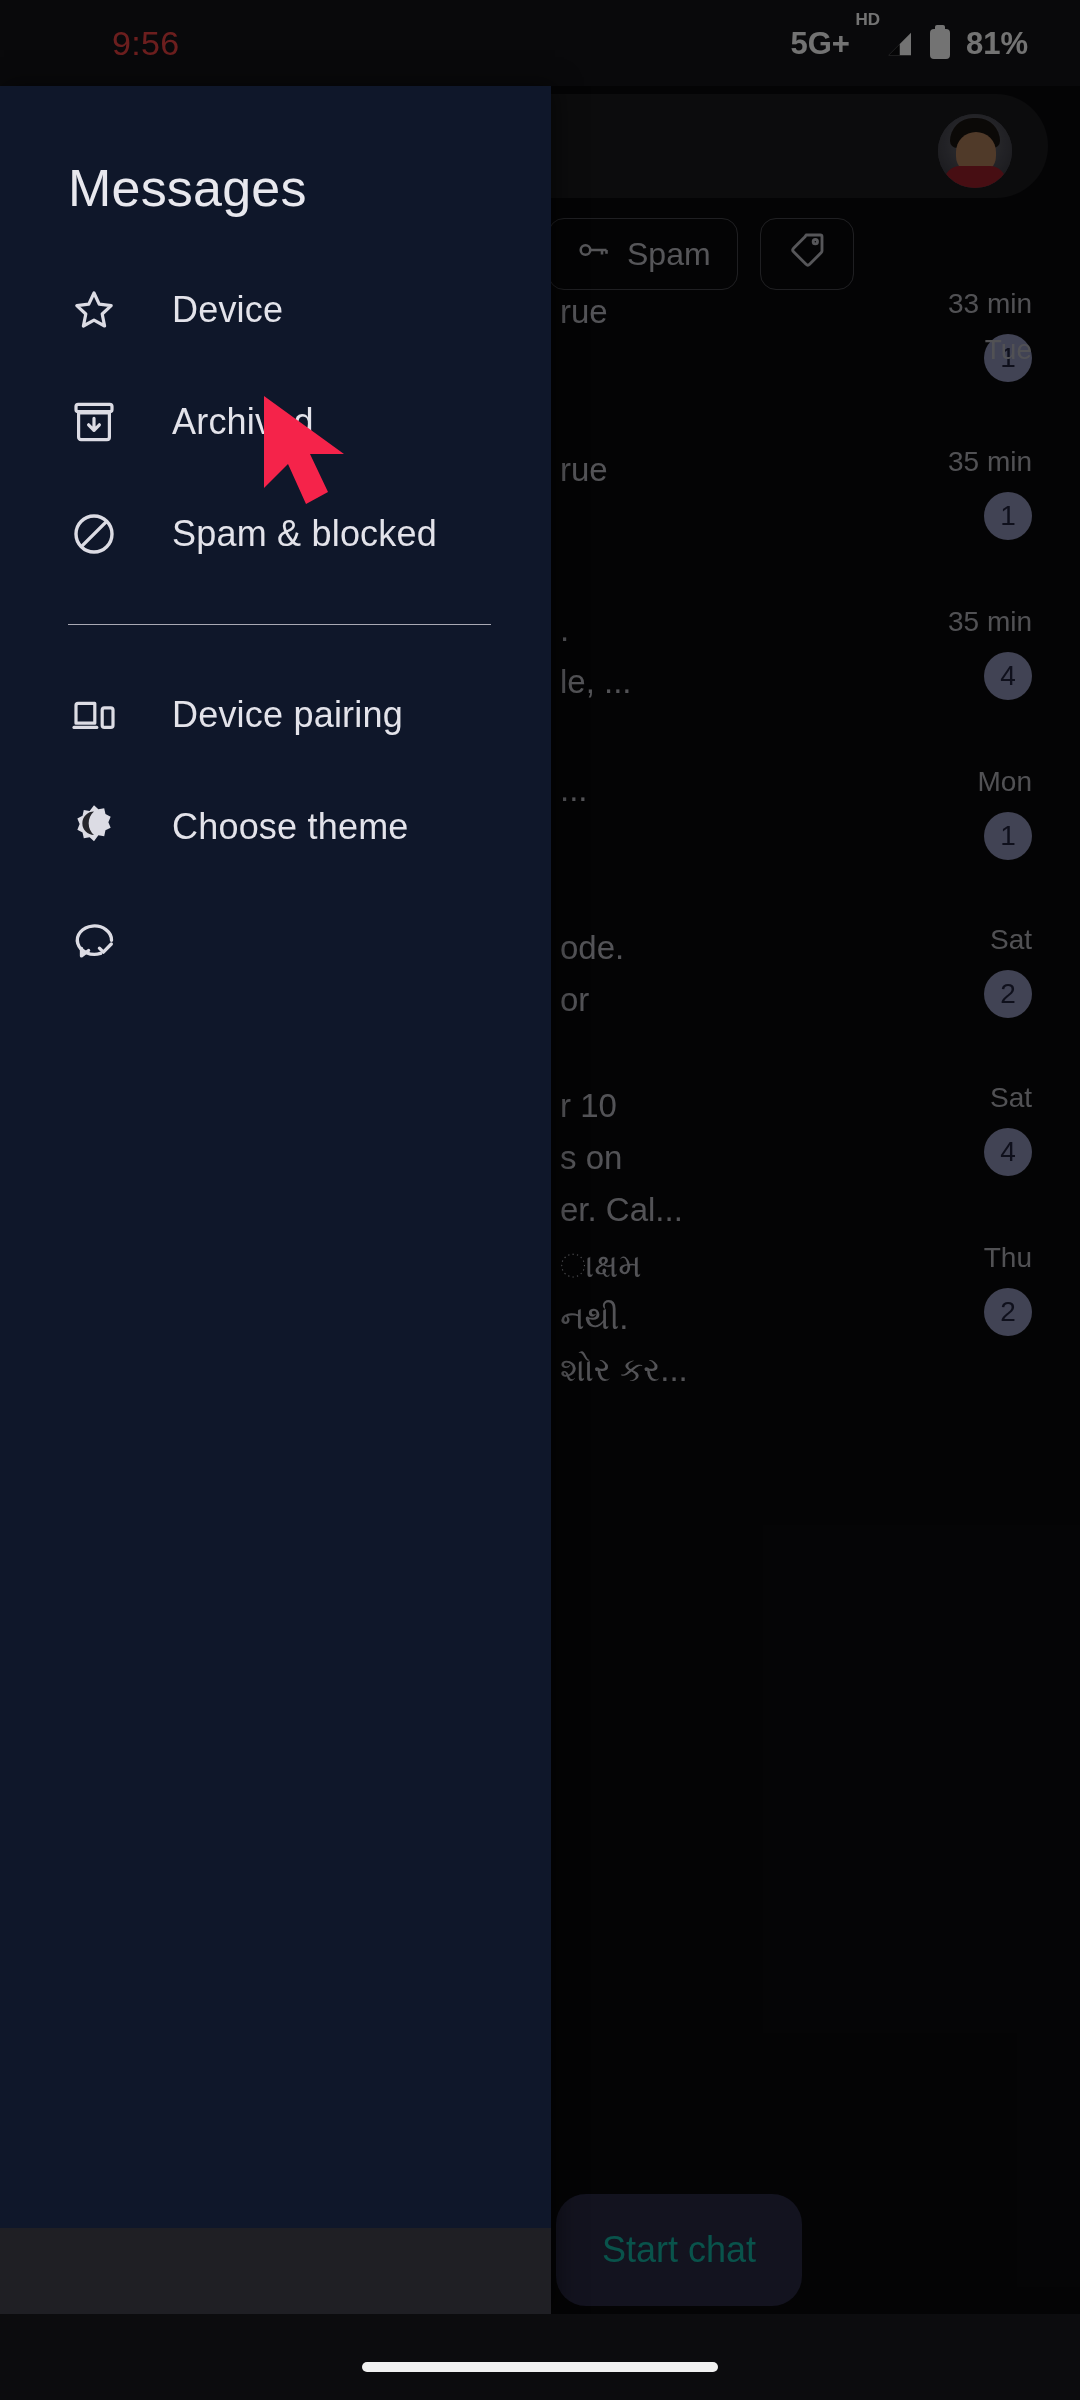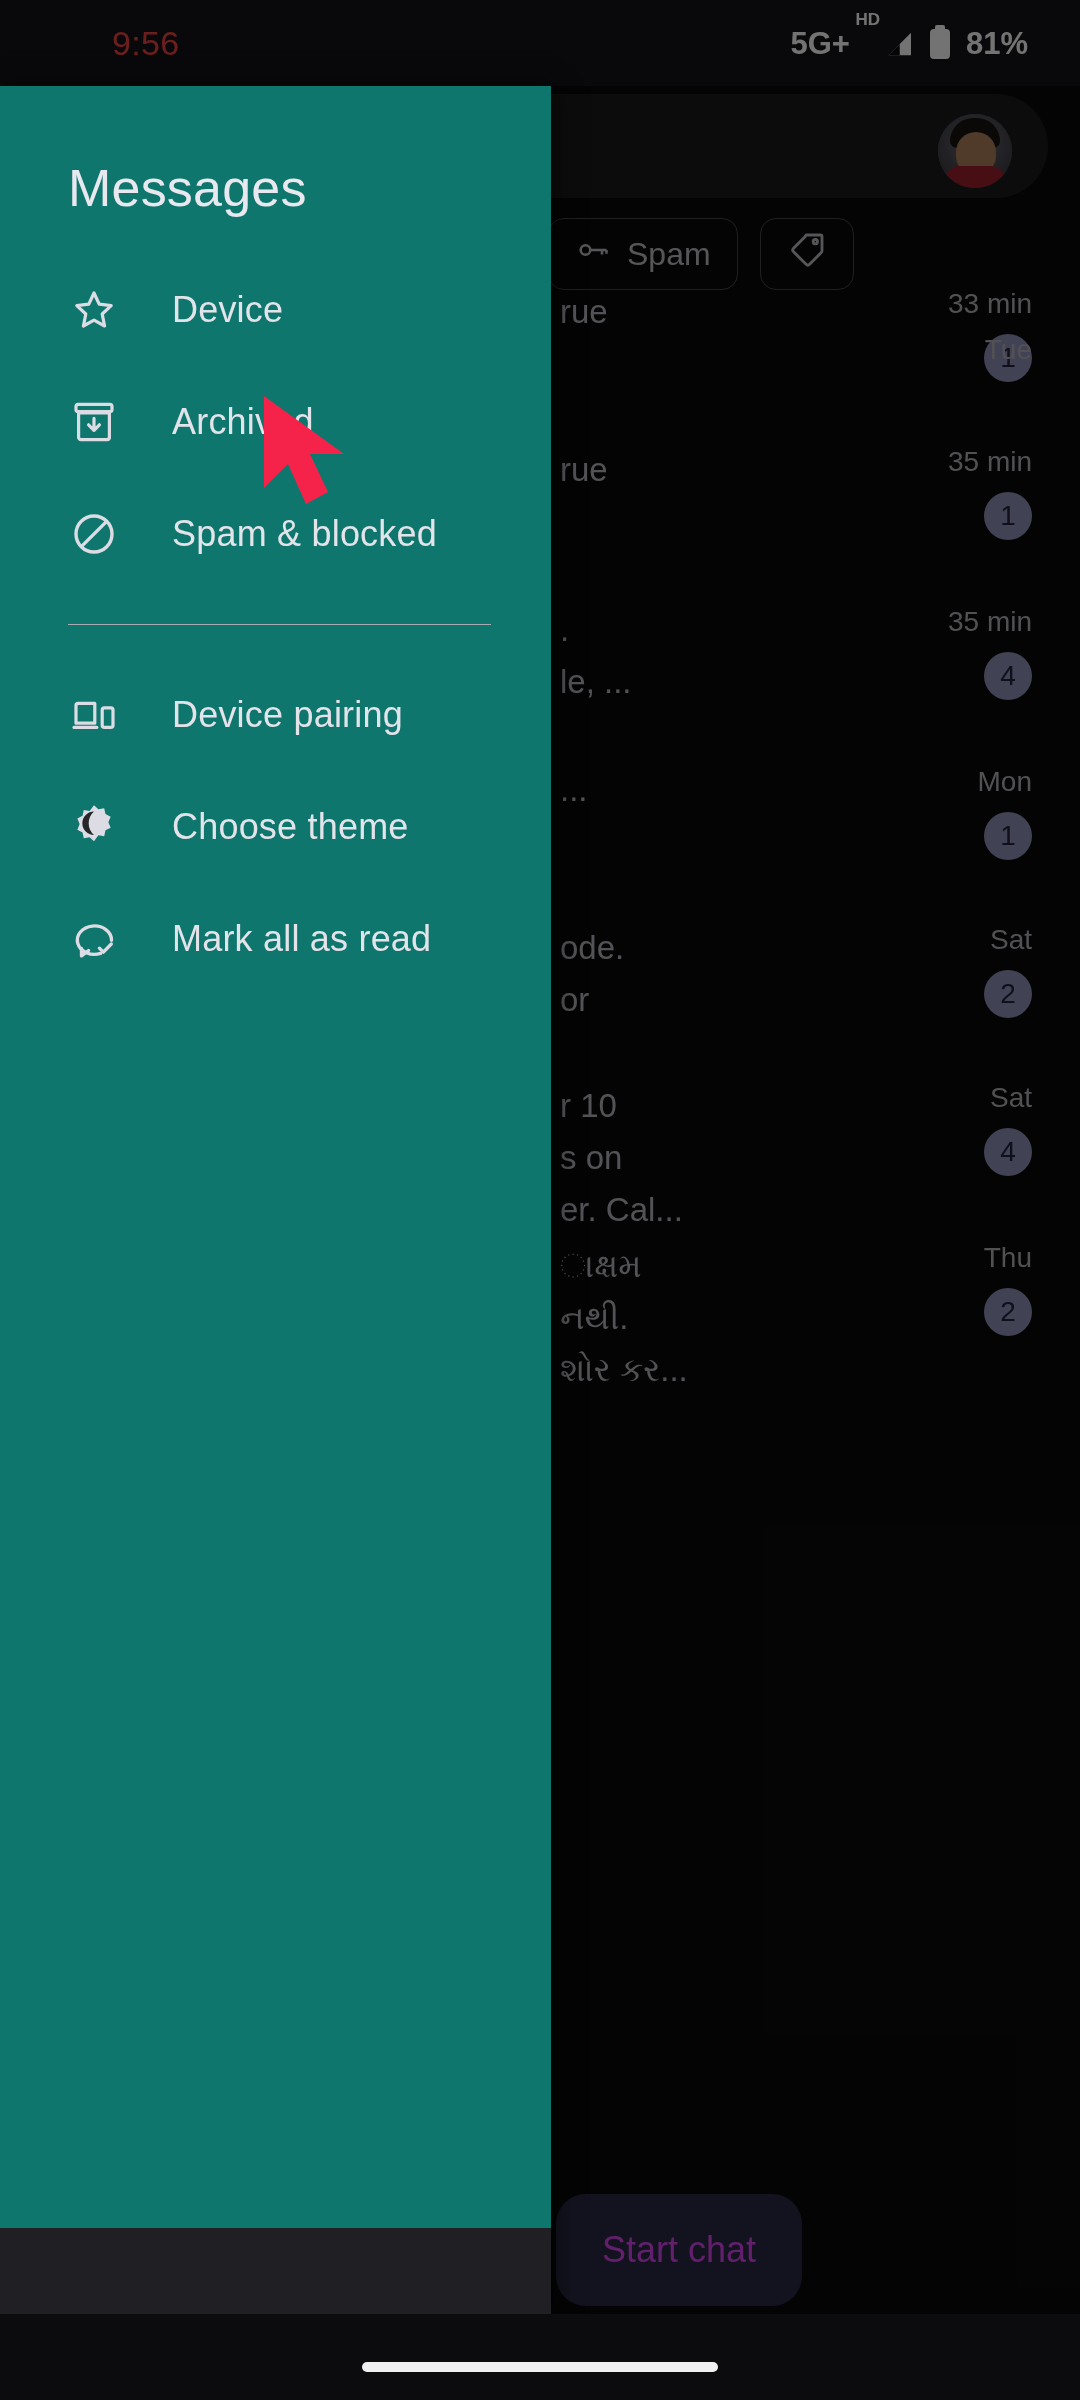--- a/index.html
+++ b/index.html
@@ -109,21 +109,21 @@
   .conv-badge {
     margin-top:14px; margin-left:auto;
     width:48px; height:48px; border-radius:50%;
     background:#9094ba; color:#23253f;
     font-size:28px; display:flex; align-items:center; justify-content:center;
   }
   #fab-start-chat {
     position:absolute; left:556px; top:2194px;
     height:112px; border-radius:30px; background:#2a2a46;
     display:flex; align-items:center; padding:0 46px;
-    color:#d946ef; font-size:36px; white-space:nowrap;
+    color:#14b8a6; font-size:36px; white-space:nowrap;
   }
 
   
   #scrim {
     position:absolute; inset:0; background:rgba(0,0,0,0.55);
     z-index:10;
   }
   #drawer {
     position:absolute; left:0; top:86px;
     width:551px; height:2228px;
@@ -293,21 +293,21 @@
           <path d="M2 21 L11 12 L11 21 Z" fill="#0c0c0e"></path>
         </svg>
       </span>
       <span class="sb-batt"></span>
       <span id="status-pct">81%</span>
     </div>
   </div>
 
   <div id="scrim"></div>
 
-  <div id="drawer" style="background: #0f766e;">
+  <div id="drawer" style="background: #0f172a;">
     <div id="drawer-title">Messages</div>
 
     <div class="menu-list">
 
       <div class="menu-item">
         <span class="menu-icon">
           <svg width="48" height="48" viewBox="0 0 24 24" fill="none" stroke="#dcdce4" stroke-width="1.6" stroke-linejoin="round">
             <path d="M12 3.5l2.6 5.6 6 .7-4.5 4.2 1.2 6L12 17.1 6.7 20l1.2-6L3.4 9.8l6-.7z"></path>
           </svg>
         </span>
@@ -362,21 +362,20 @@
       </div>
 
       <div class="menu-item">
         <span class="menu-icon">
           <svg width="50" height="50" viewBox="0 0 24 24" fill="none" stroke="#dcdce4" stroke-width="1.6" stroke-linecap="round" stroke-linejoin="round">
             <path d="M20.4 12.6a8.2 6.8 0 1 0-5.3 6.3l.1 0"></path>
             <path d="M6 16.5v3.6l3.4-2.6"></path>
             <path d="M14.6 16.4l1.9 1.9 3.8-3.9"></path>
           </svg>
         </span>
-        <span class="menu-label">Mark all as read</span>
       </div>
     </div>
 
     <div id="drawer-footer"></div>
   </div>
 
   <div id="cursor">
     <svg width="110" height="115" viewBox="0 0 110 115">
       <path d="M6 4 L6 96 L30 72 L48 112 L70 100 L52 62 L86 62 Z" fill="#f5234a"></path>
     </svg>

